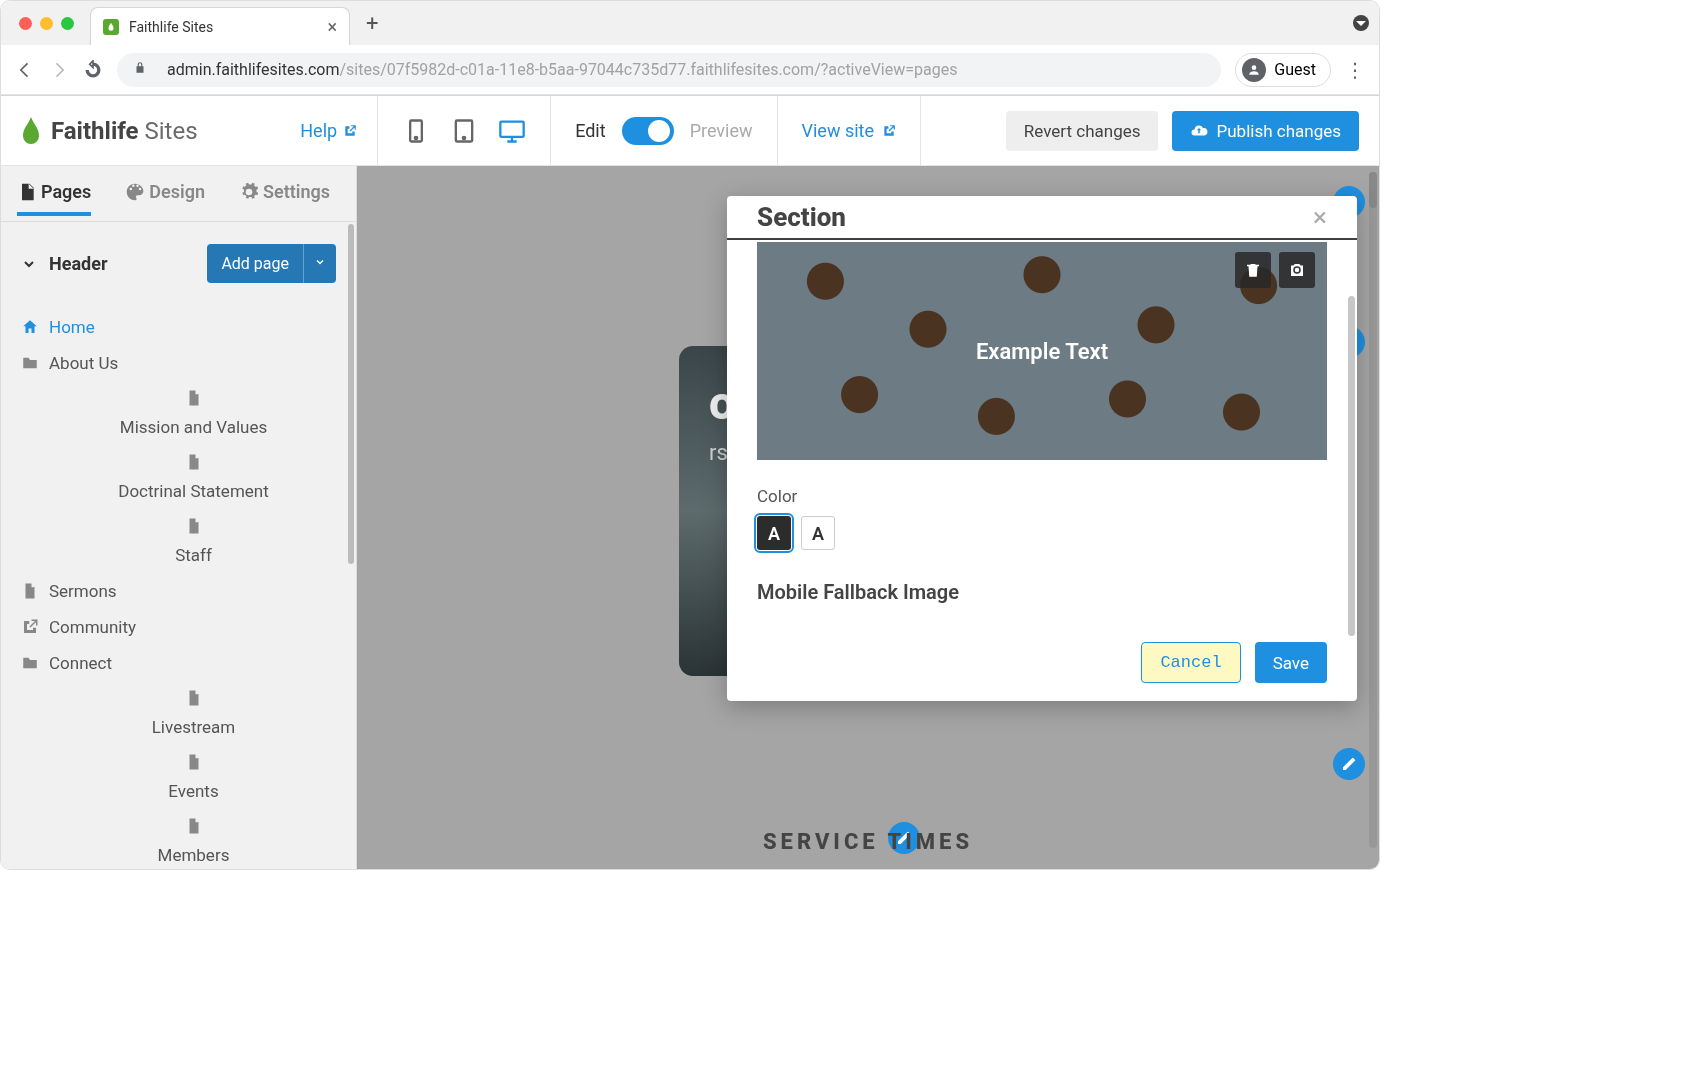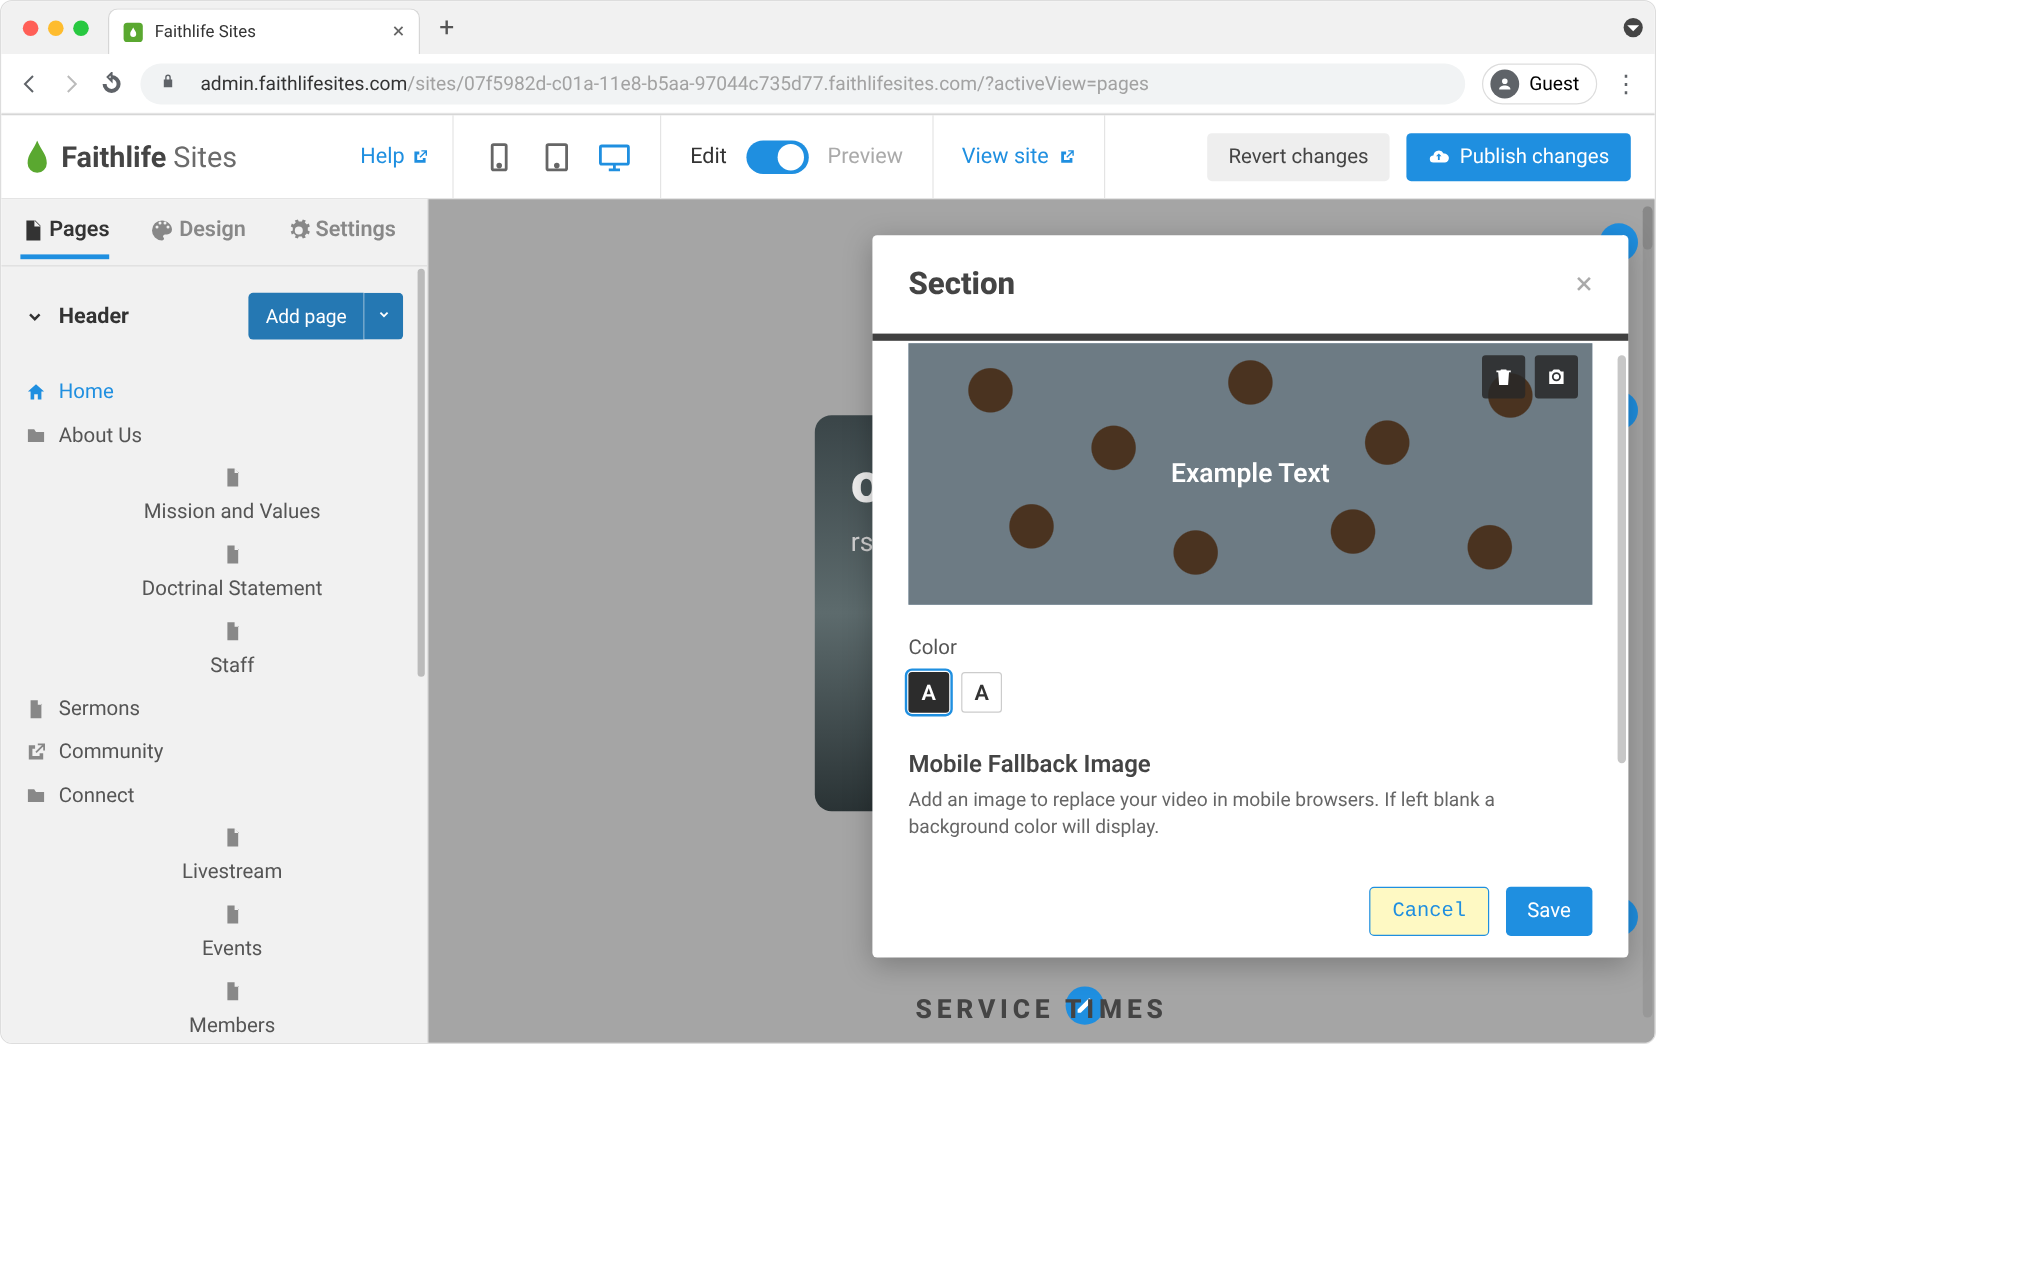--- a/index.html
+++ b/index.html
@@ -79,21 +79,21 @@
 .hero h1 { font-size: 46px; color:#eee; font-weight:800;}
 .hero p { font-size: 22px; margin-top:10px;}
 .hamburger { position:absolute; right:50px; top:50px; display:flex; flex-direction:column; gap:6px; cursor:pointer;}
 .hamburger span { width:30px; height:3px; background:#2578b3; }
 .fab { position:absolute; width:32px; height:32px; border-radius:50%; background:#1f8fe0; display:flex; align-items:center; justify-content:center; cursor:pointer;}
 .fab svg { width:16px; height:16px; fill:#fff;}
 .service-title { position:absolute; bottom:16px; left:50%; transform:translateX(-50%); font-size:22px; font-weight:800; letter-spacing:4px; color:#444;}
 .canvas-scroll { position:absolute; right:2px; top:6px; width:8px; height:96%; background:rgba(0,0,0,0.08); border-radius:4px;}
 .canvas-scroll::before { content:''; position:absolute; top:0; width:8px; height:36px; background:#888; border-radius:4px;}
 .modal { position:absolute; left:370px; top:30px; width:630px; background:#fff; border-radius:4px; box-shadow:0 6px 24px rgba(0,0,0,0.25); display:flex; flex-direction:column;}
-.modal-head { display:flex; align-items:flex-start; padding: 26px 30px; border-bottom:6px solid #404040;}
+.modal-head { display:flex; align-items:flex-start; padding: 6px 30px; border-bottom:2px solid #404040;}
 .modal-head h2 { font-size:26px; color:#444; font-weight:800;}
 .modal-head .x { margin-left:auto; font-size:26px; color:#aaa; cursor:pointer;}
 .modal-body { padding: 0 30px 20px; position:relative;}
 .preview-img { height: 218px; margin-top:2px; background: #8fa1b0; position:relative; display:flex; align-items:center; justify-content:center; overflow:hidden;}
 .preview-img .overlay { position:absolute; inset:0; background:rgba(0,0,0,0.3);}
 .preview-img .example { position:relative; color:#fff; font-size:22px; font-weight:600;}
 .preview-actions { position:absolute; top:10px; right:12px; display:flex; gap:8px;}
 .icon-btn { width:36px; height:36px; background:rgba(40,40,40,0.85); border-radius:3px; display:flex; align-items:center; justify-content:center; cursor:pointer;}
 .icon-btn svg { width:18px; height:18px; fill:#fff;}
 .controls { display:flex; gap:40px; margin-top:26px;}
@@ -430,21 +430,20 @@
           <div class="color-ctl">
             <div class="lbl">Color</div>
             <div class="swatches">
               <div class="swatch dark">A</div>
               <div class="swatch light">A</div>
             </div>
           </div>
         </div>
         <div class="fallback">
           <h3>Mobile Fallback Image</h3>
-          <p>Add an image to replace your video in mobile browsers. If left blank a background color will display.</p>
         </div>
       </div>
       <div class="modal-foot">
         <button class="btn outline">Cancel</button>
         <button class="btn blue">Save</button>
       </div>
       <div class="modal-scroll"></div>
     </div>
   </div>
 </div>

